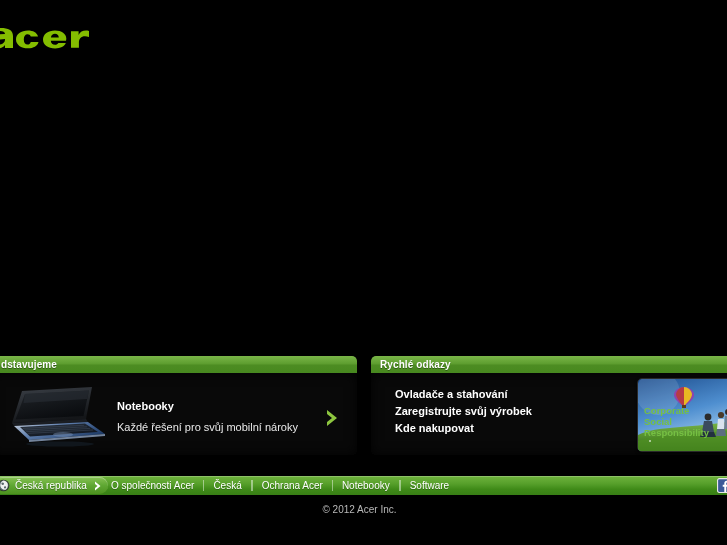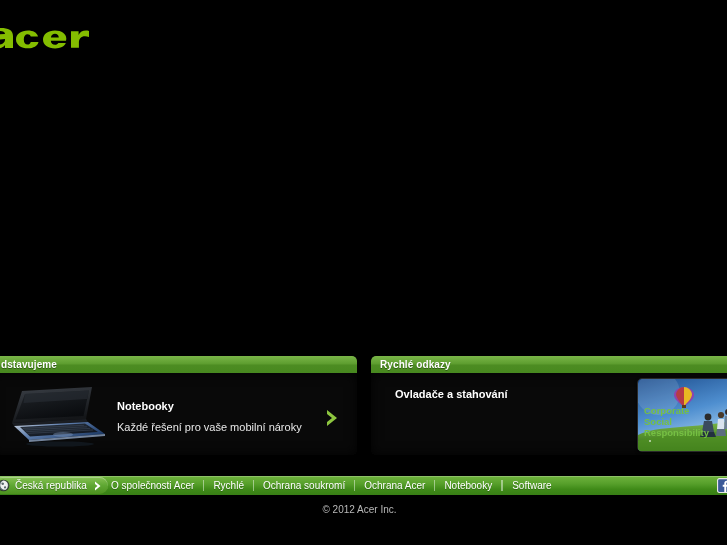--- a/index.html
+++ b/index.html
@@ -322,35 +322,37 @@
 
           <ellipse cx="57" cy="49.5" rx="10" ry="2.4" fill="#7b93b5" opacity="0.45"></ellipse>
 
           <path d="M23,55 L99,49 L99,51 L23,57 Z" fill="#8ea4c2" opacity="0.8"></path>
 
           <ellipse cx="54" cy="59" rx="34" ry="2.6" fill="#1b2735" opacity="0.45"></ellipse>
         </svg>
 
         <div class="feature-text">
           <div class="feature-title">Notebooky</div>
-          <div class="feature-sub">Každé řešení pro vaše mobilní nároky</div>
+          <div class="feature-sub">Každé řešení pro svůj mobilní nároky</div>
         </div>
 
         <svg class="feature-arrow" viewBox="0 0 14 18">
           <path d="M2,1 L12,9 L2,17 L2,13 L7,9 L2,5 Z" fill="#8dc63f"></path>
         </svg>
       </div>
     </div>
 
     <div class="panel panel-right">
       <div class="panel-header">Rychlé odkazy</div>
       <div class="panel-body">
 
         <ul class="quicklinks">
           <li>Ovladače a stahování</li>
+          <li>Zaregistrujte svůj výrobek</li>
+          <li>Kde nakupovat</li>
         </ul>
 
         <div class="csr-banner">
           <svg viewBox="0 0 95 72" width="95" height="72">
             <defs>
               <linearGradient id="skyG" x1="0" y1="0" x2="0.35" y2="1">
                 <stop offset="0" stop-color="#1e4f8f"></stop>
                 <stop offset="0.55" stop-color="#4f8fd0"></stop>
                 <stop offset="1" stop-color="#a8cfee"></stop>
               </linearGradient>
@@ -411,23 +413,22 @@
       </svg>
       <span class="region-label">Česká republika</span>
       <svg class="region-chevron" viewBox="0 0 8 10">
         <path d="M1,0.5 L6.5,5 L1,9.5 L1,7 L3.5,5 L1,3 Z" fill="#ffffff"></path>
       </svg>
     </div>
 
     <div class="nav-links">
       <span class="nav-link">O společnosti Acer</span>
       <span class="nav-sep"></span>
-      <span class="nav-link">Rychlé</span>
-      <span class="nav-sep"></span>
-      <span class="nav-link">Ochrana soukromí</span>
+      <span class="nav-link">Česká</span>
+      <span class="nav-sep"></span>
       <span class="nav-sep"></span>
       <span class="nav-link">Ochrana Acer</span>
       <span class="nav-sep"></span>
       <span class="nav-link">Notebooky</span>
       <span class="nav-sep"></span>
       <span class="nav-sep"></span>
       <span class="nav-link">Software</span>
     </div>
 
     <svg class="fb-icon" viewBox="0 0 16 16">

